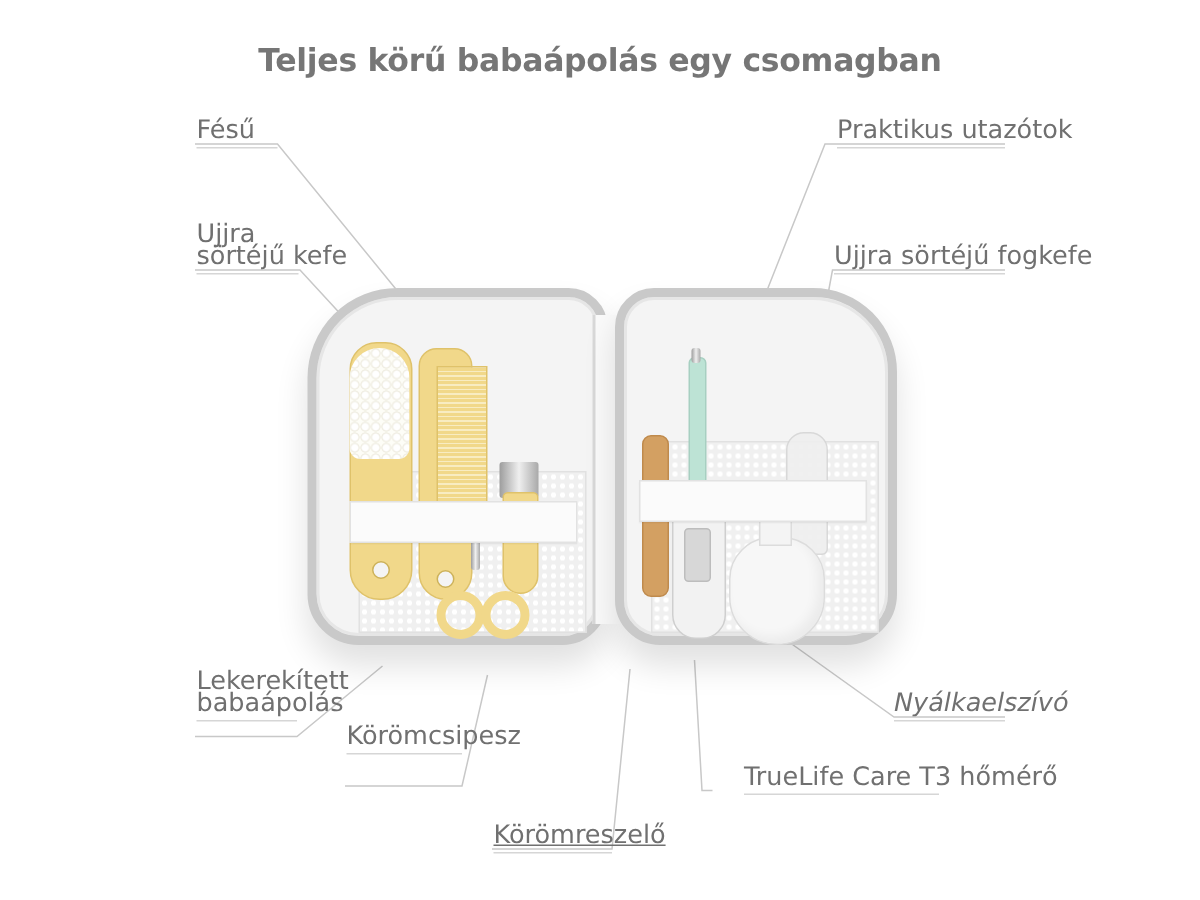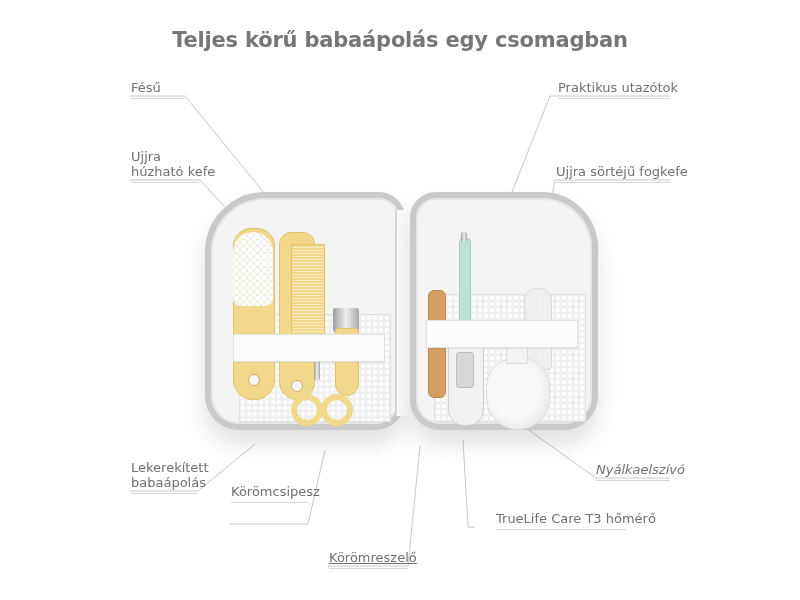--- a/index.html
+++ b/index.html
@@ -5,21 +5,21 @@
     html, body { margin: 0; padding: 0; }
     body {
       width: 800px; height: 600px; background: #ffffff; position: relative; overflow: hidden;
       font-family: "DejaVu Sans", sans-serif; color: #6d6d6d;
     }
     .title {
       position: absolute; left: 0; width: 800px; top: 28px; text-align: center;
       font-size: 21px; font-weight: bold; color: #767676; letter-spacing: -0.2px;
     }
     .label {
-      position: absolute; font-size: 13px; color: #707070; line-height: 15px;
+      position: absolute; font-size: 17px; color: #707070; line-height: 15px;
       padding-bottom: 3px; border-bottom: 1px solid #d6d6d6; white-space: nowrap;
     }
     .label.right { text-align: right; }
     svg.lines { position: absolute; left: 0; top: 0; }
 
     
     .case {
       position: absolute; left: 205px; top: 192px; width: 395px; height: 240px;
     }
     .half {
@@ -97,29 +97,29 @@
       <circle cx="533" cy="298" r="1.5"></circle>
     <circle cx="512" cy="418" r="1.5"></circle>
   </g>
 </svg>
 
 <div class="label" style="left:131px; top:80px; width:54px;">
   <span>Fésű</span>
 </div>
 <div class="label" style="left:131px; top:149px; width:68px;">
   <div>Ujjra</div>
-  <div>húzható kefe</div>
+  <div>sörtéjű kefe</div>
 </div>
 <div class="label right" style="left:558px; top:80px; width:112px;">
   <span>Praktikus utazótok</span>
 </div>
 <div class="label right" style="left:556px; top:164px; width:114px;">
   <span>Ujjra sörtéjű fogkefe</span>
 </div>
-<div class="label" style="left:131px; top:460px; width:67px;">
+<div class="label" style="left:131px; top:447px; width:67px;">
   <div>Lekerekített</div>
   <div>babaápolás</div>
 </div>
 <div class="label" style="left:231px; top:484px; width:77px;">
   <span>Körömcsipesz</span>
 </div>
 <div class="label" style="left:329px; top:550px; width:79px;text-decoration:underline;">
   <span>Körömreszelő</span>
 </div>
 <div class="label" style="left:496px; top:511px; width:130px;">

